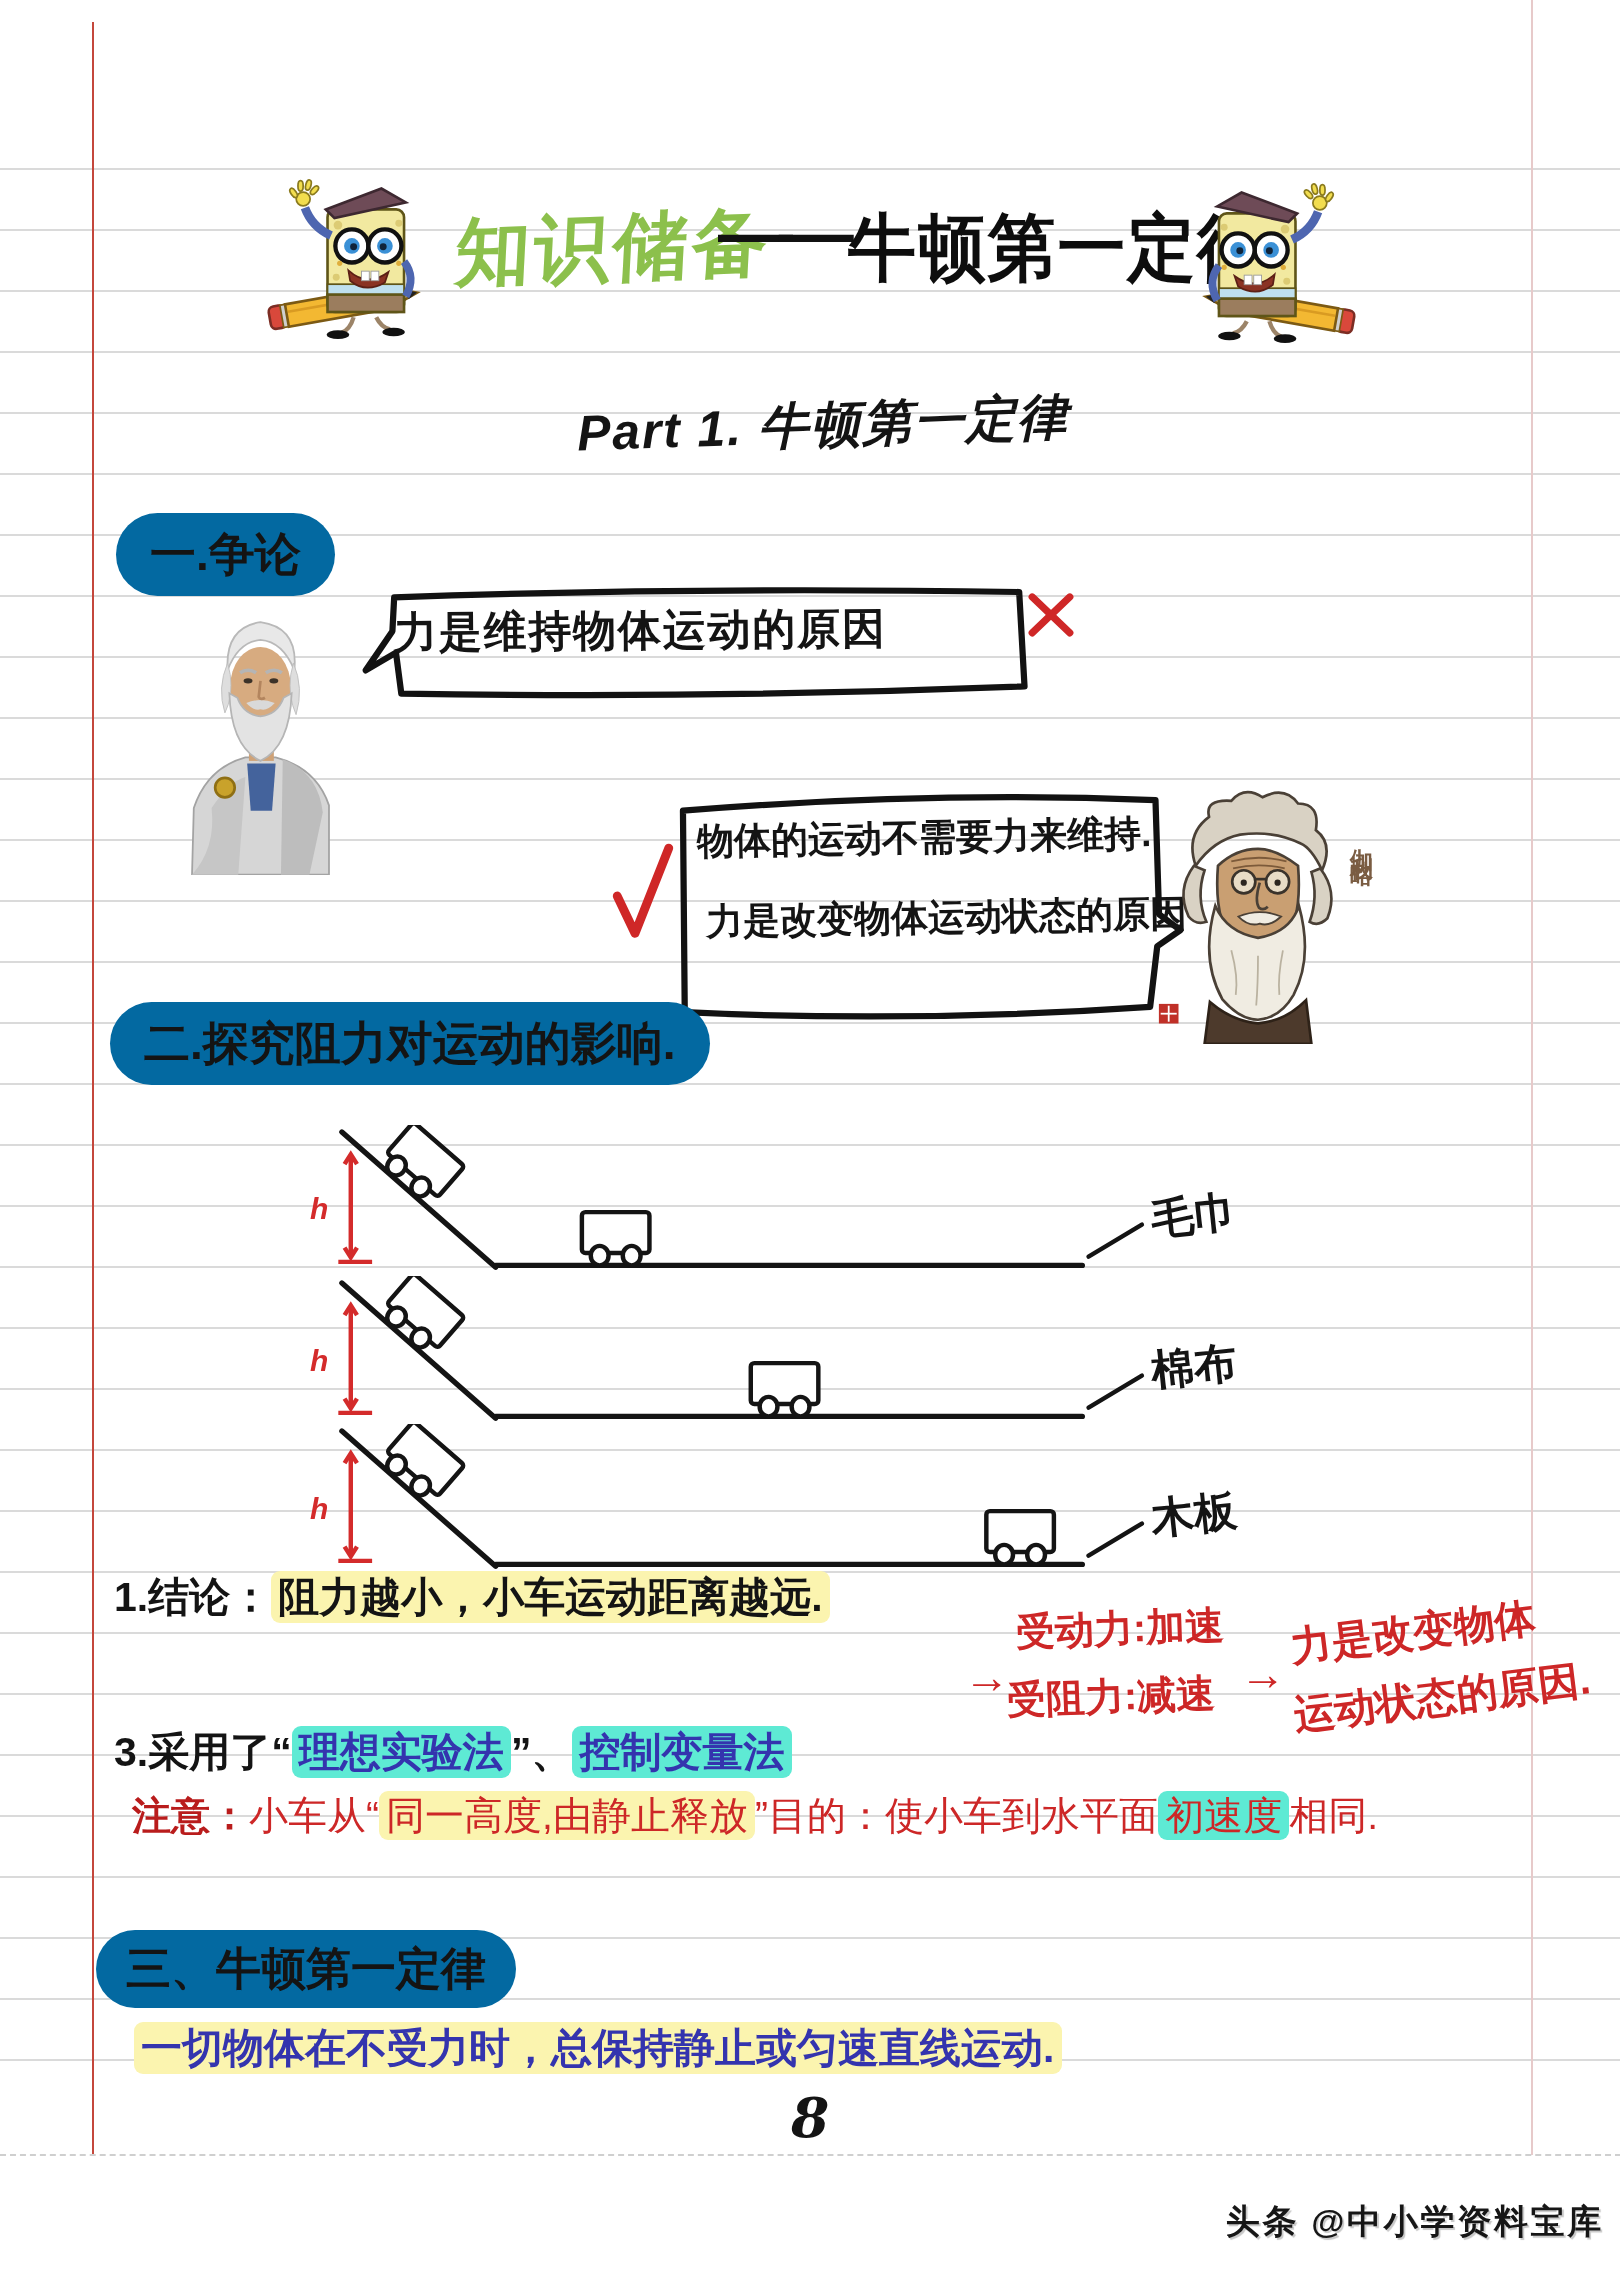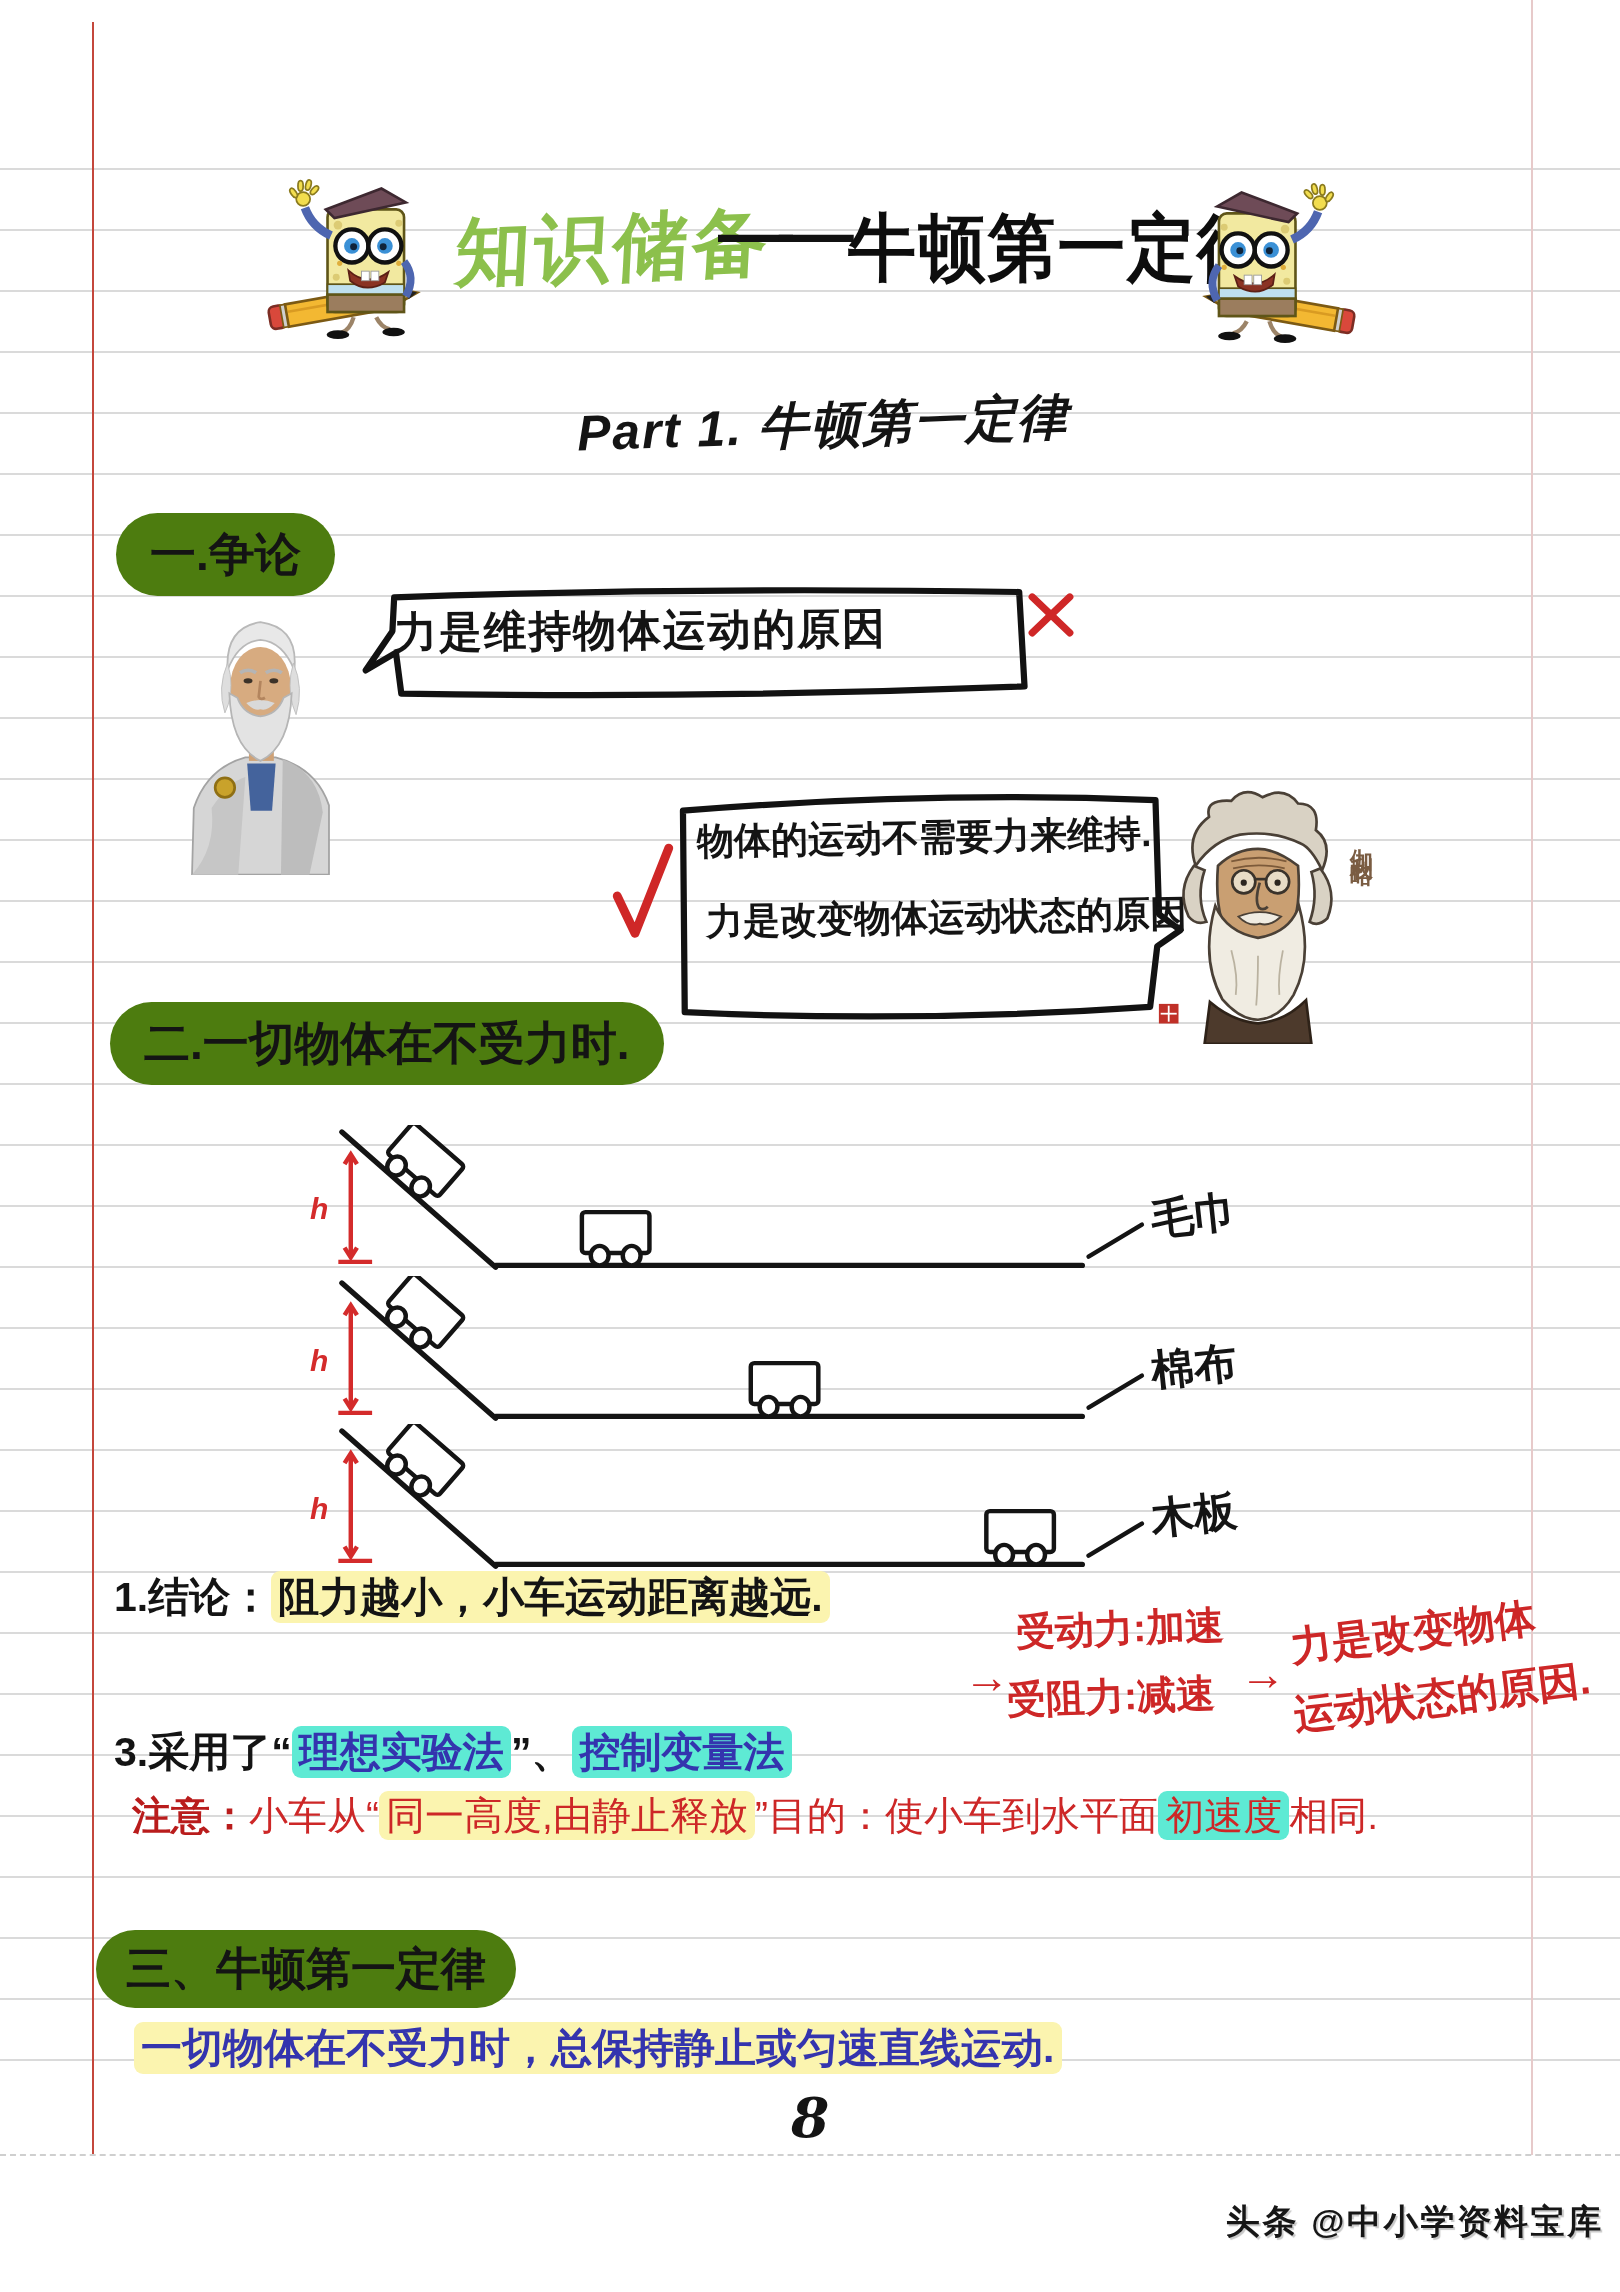--- a/index.html
+++ b/index.html
@@ -6,21 +6,21 @@
   #page{position:relative;width:1621px;height:2293px;background:#ffffff;overflow:hidden;
         font-family:"Liberation Sans","DejaVu Sans",sans-serif;}
   
   .rules{position:absolute;left:0;top:168px;width:1621px;height:1943px;
          background:repeating-linear-gradient(to bottom,#dadada 0 1.8px,transparent 1.8px 61px);}
   .dashed-line{position:absolute;left:0;top:2154px;width:1621px;border-top:2.7px dashed #cfcfcf;}
   .margin-left{position:absolute;left:92px;top:22px;width:1.8px;height:2132px;background:#c4473c;}
   .margin-right{position:absolute;left:1531px;top:0;width:1.8px;height:2155px;background:#e7caca;}
   .hw{font-family:"Liberation Sans","DejaVu Sans",sans-serif;color:#141414;}
   .abs{position:absolute;}
-  .pill-blue{background:#4d7c0f;border-radius:43px;padding:10.7px 34px;}
+  .pill-blue{background:#0369a1;border-radius:43px;padding:10.7px 34px;}
   .hl-yellow{background:#fbf4af;border-radius:9px;padding:2.7px 7.1px;}
   .hl-pink{background:#5eead4;border-radius:9px;padding:2.7px 7.1px;}
   .blue-ink{color:#3434ae;font-weight:bold;}
   .red-ink{color:#cd2727;font-weight:normal;}
   .orange-ink{color:#b91c1c;font-weight:bold;}
   .header-green{font-size:75px;font-weight:900;color:#8cc04c;transform:skewX(-5deg) rotate(-2deg);letter-spacing:3.6px;}
   .header-dash{font-size:75px;font-weight:900;color:#111;letter-spacing:-14.3px;}
   .header-black{font-size:68px;font-weight:900;color:#0d0d0d;transform:scaleY(1.08);letter-spacing:1.8px;}
   .part-title{font-size:50px;font-style:italic;font-weight:bold;transform:rotate(-2deg);letter-spacing:1.8px;}
   .sec-head{font-size:46px;font-weight:bold;transform:rotate(-1deg);}
@@ -208,21 +208,21 @@
     <path d="M78 152 Q102 142 126 152 Q113 164 102 160 Q90 164 78 152 Z" fill="#f0ece2" stroke="#4a4036" stroke-width="2"></path>
   </svg>
   <div class="abs vertical-label" style="left:1347px;top:831px;">伽利略</div>
   <svg class="abs" style="left:1158px;top:1003px;" width="21.4" height="21.4" viewBox="0 0 24 24">
     <rect x="1" y="1" width="22" height="22" fill="#c03028"></rect>
     <line x1="12" y1="3" x2="12" y2="21" stroke="#fff" stroke-width="2"></line>
     <line x1="3" y1="12" x2="21" y2="12" stroke="#fff" stroke-width="2"></line>
   </svg>
 
   <div class="abs pill-blue" style="left:110px;top:1002px;">
-    <span class="hw sec-head">二.一切物体在不受力时.</span>
+    <span class="hw sec-head">二.探究阻力对运动的影响.</span>
   </div>
 
   <svg class="abs" style="left:330px;top:1125px;" width="838" height="160" viewBox="0 0 940 180">
     <line x1="12" y1="8" x2="185" y2="160" stroke="#141414" stroke-width="6" stroke-linecap="round"></line>
     <g transform="translate(55,46) rotate(41)" stroke="#141414" stroke-width="5" fill="#fff">
       <rect x="-4" y="-62" width="76" height="46" rx="4"></rect>
       <ellipse cx="14" cy="-12" rx="10" ry="11"></ellipse>
         <ellipse cx="50" cy="-12" rx="10" ry="11"></ellipse>
     </g>
     <g stroke="#d42b2b" stroke-width="5" fill="none">

